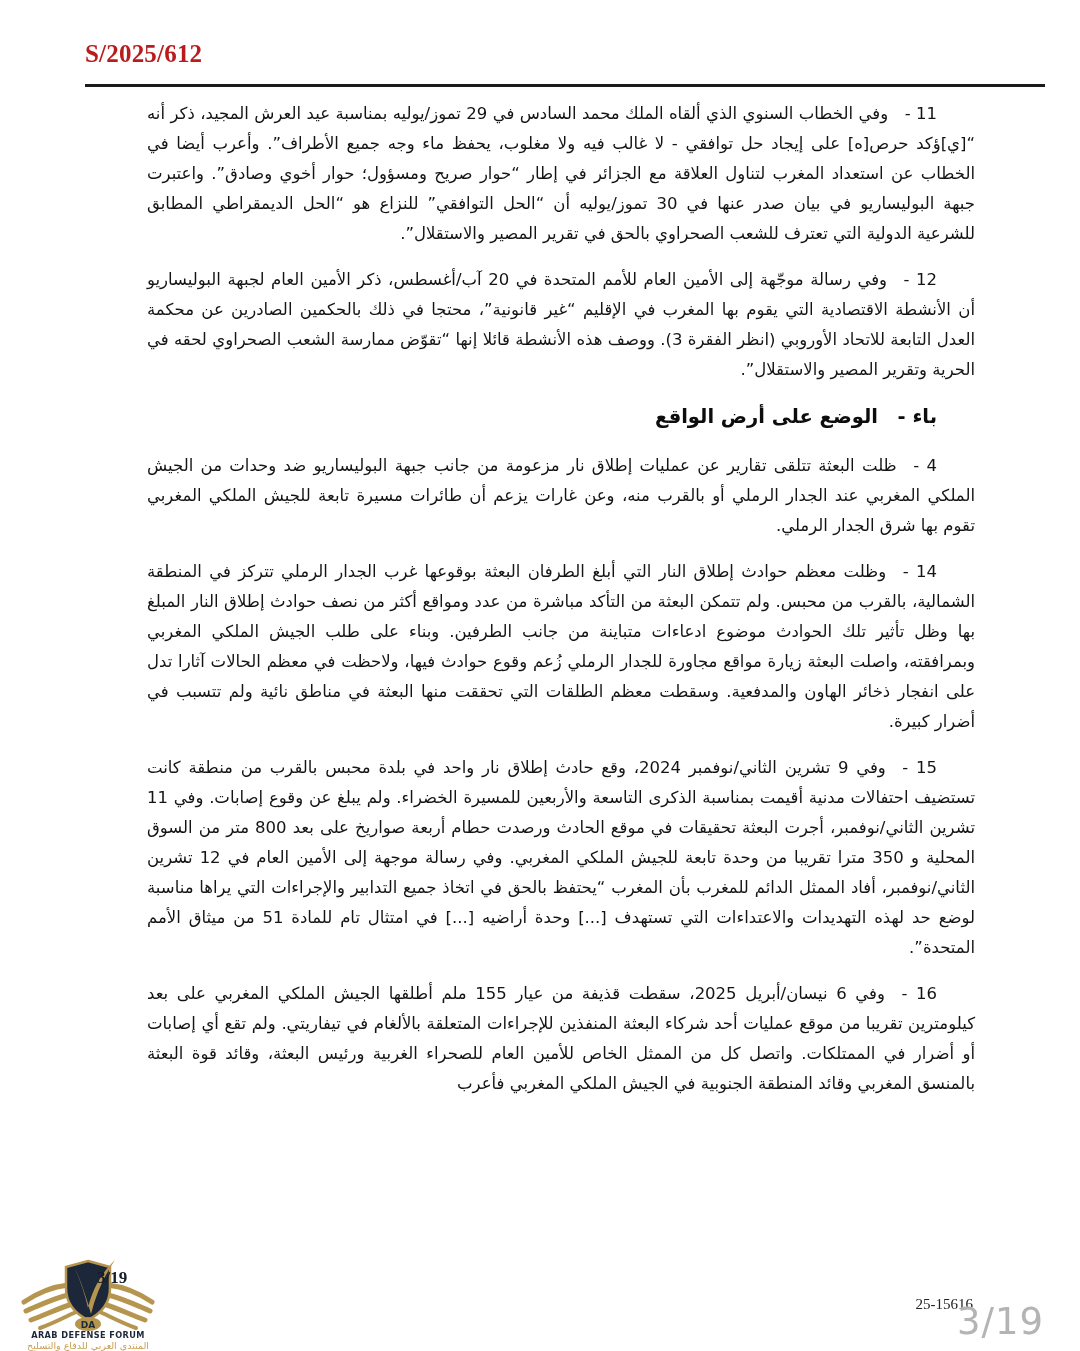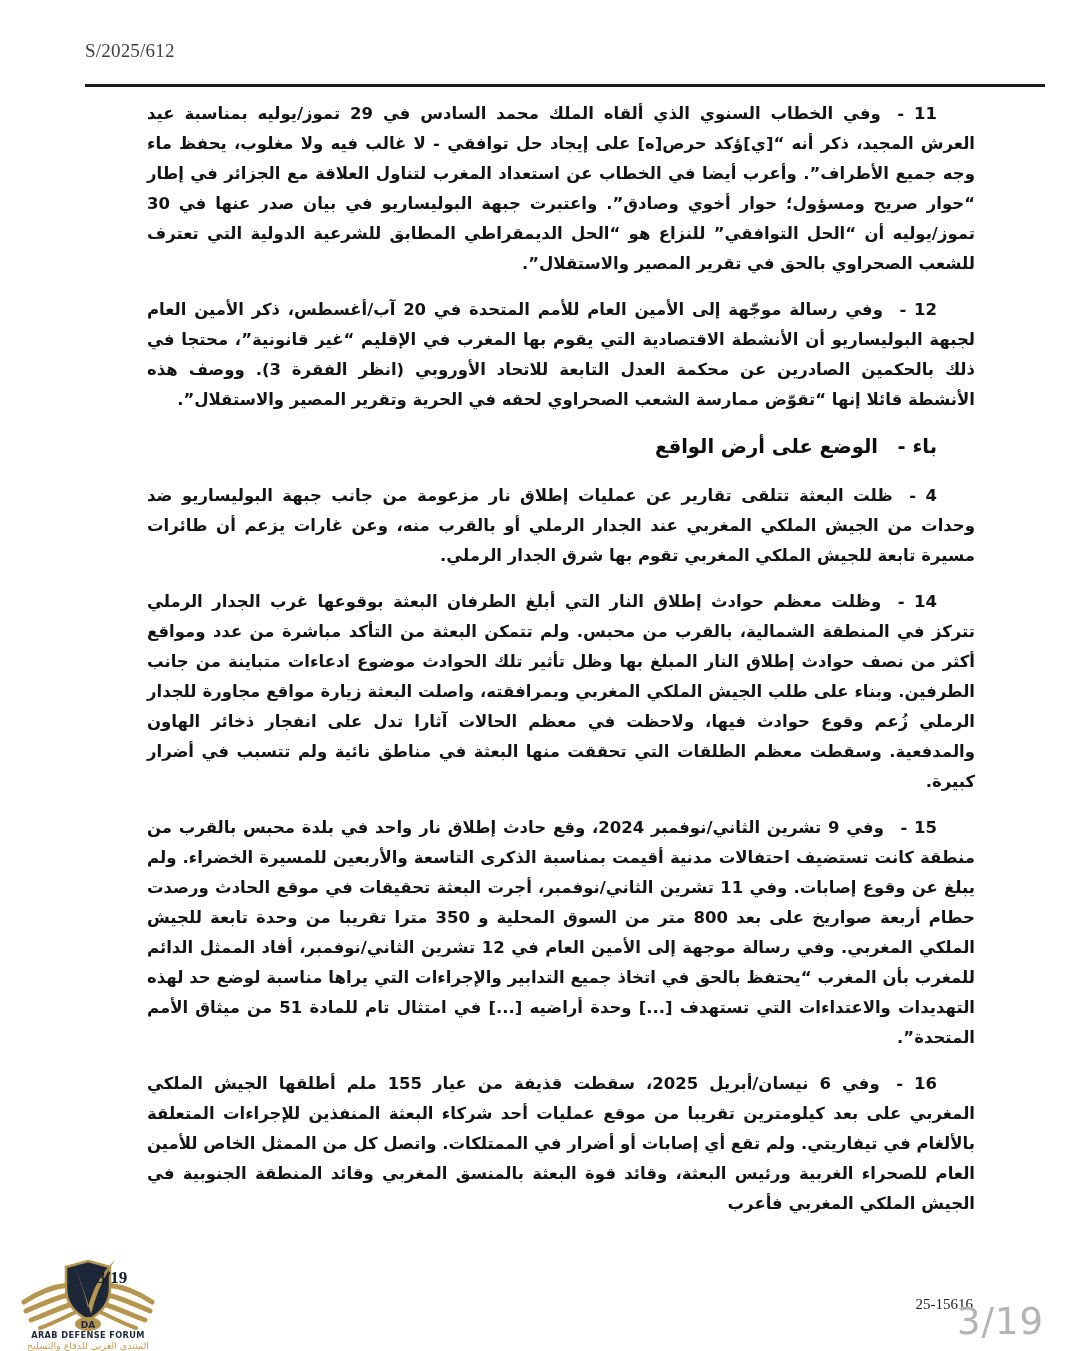--- a/index.html
+++ b/index.html
@@ -7,34 +7,34 @@
     width:1080px; height:1351px;
     background:#ffffff;
     position:relative;
     overflow:hidden;
     font-family:"DejaVu Sans", sans-serif;
     color:#161616;
   }
   .doc-symbol {
     position:absolute; left:85px; top:40px;
     font-family:"Liberation Serif", serif;
-    font-weight:normal; font-size:19px; color:#404040;
+    font-weight:bold; font-size:25px; color:#b91c1c;
     letter-spacing:0.2px;
   }
   .header-rule {
     position:absolute; left:85px; top:84px;
     width:960px; height:3px; background:#1b1b1b;
   }
   .content {
     position:absolute; top:99px; right:105px; width:828px;
     direction:rtl; text-align:justify;
     font-size:16.5px; line-height:30px; color:#141414;
   }
   .para { margin:0 0 16px 0; }
-  .para.numbered { text-indent:38px;font-weight:bold; }
+  .para.numbered { text-indent:38px; }
   .section-heading {
     font-weight:bold; font-size:19.5px; line-height:32px;
     margin:9px 0 18px 0; text-indent:38px; color:#0d0d0d;
   }
   .footer-page-black {
     position:absolute; left:97px; top:1268px;
     font-family:"Liberation Serif", serif;
     font-weight:bold; font-size:17px; color:#141d2b;
     z-index:3;
   }

